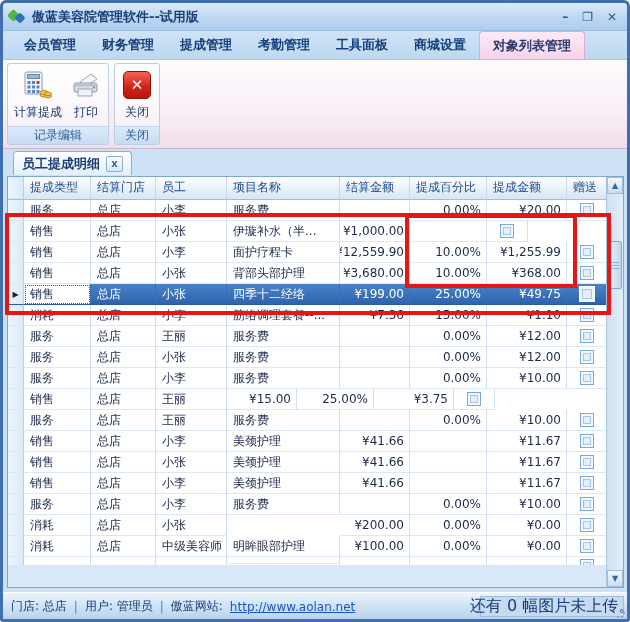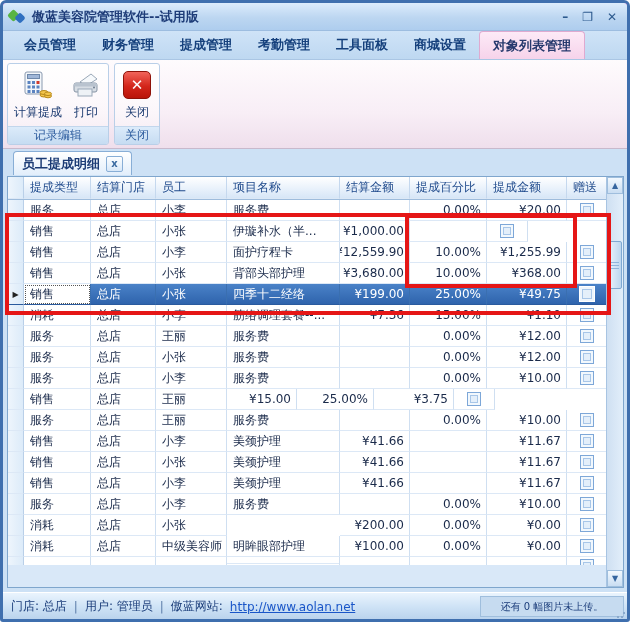--- a/index.html
+++ b/index.html
@@ -82,21 +82,21 @@
           background:linear-gradient(90deg,#e8f2fc,#bdd6ef);display:flex;flex-direction:column;gap:2px;
           align-items:center;justify-content:center;}
   .sthumb i{display:block;width:8px;height:1px;background:#8fb3da;}
   
   .statusbar{position:relative;height:27px;background:linear-gradient(180deg,#eaf4fd 0%,#cfe3f6 50%,#b9d2ec 100%);
              border-top:1px solid #ffffff;display:flex;align-items:center;padding-left:8px;font-size:12px;color:#1b3d7a;}
   .statusbar .seg{margin-right:7px;white-space:nowrap;}
   .statusbar .sep{color:#5b7ba8;margin-right:7px;}
   .statusbar a{color:#1a56c8;text-decoration:underline;white-space:nowrap;}
   .uploadbox{position:absolute;right:3px;top:3px;bottom:3px;width:142px;border:1px solid #9fbedd;
-             background:#c6dbf0;display:flex;align-items:center;justify-content:center;font-size:10px;color:#1b3d7a;white-space:nowrap;}
+             background:#c6dbf0;display:flex;align-items:center;justify-content:center;font-size:16px;color:#1b3d7a;white-space:nowrap;}
   .grip{position:absolute;right:1px;bottom:1px;width:10px;height:10px;
         background:radial-gradient(circle at 2px 8px,#8aa9cc 1px,transparent 1.5px),
                    radial-gradient(circle at 6px 8px,#8aa9cc 1px,transparent 1.5px),
                    radial-gradient(circle at 8px 4px,#8aa9cc 1px,transparent 1.5px);}
   
   .ann{position:absolute;border:4px solid var(--red);pointer-events:none;z-index:40;}
   .ann.outer{left:2px;top:210px;width:598px;height:94px;}
   .ann.inner{left:402px;top:211px;width:164px;height:66px;}
 </style>
 </head>

